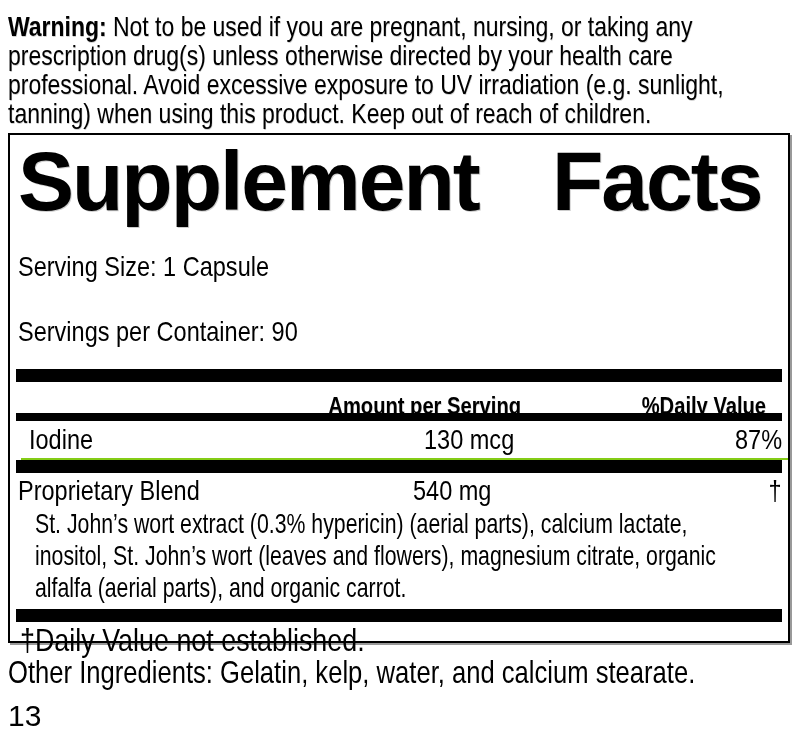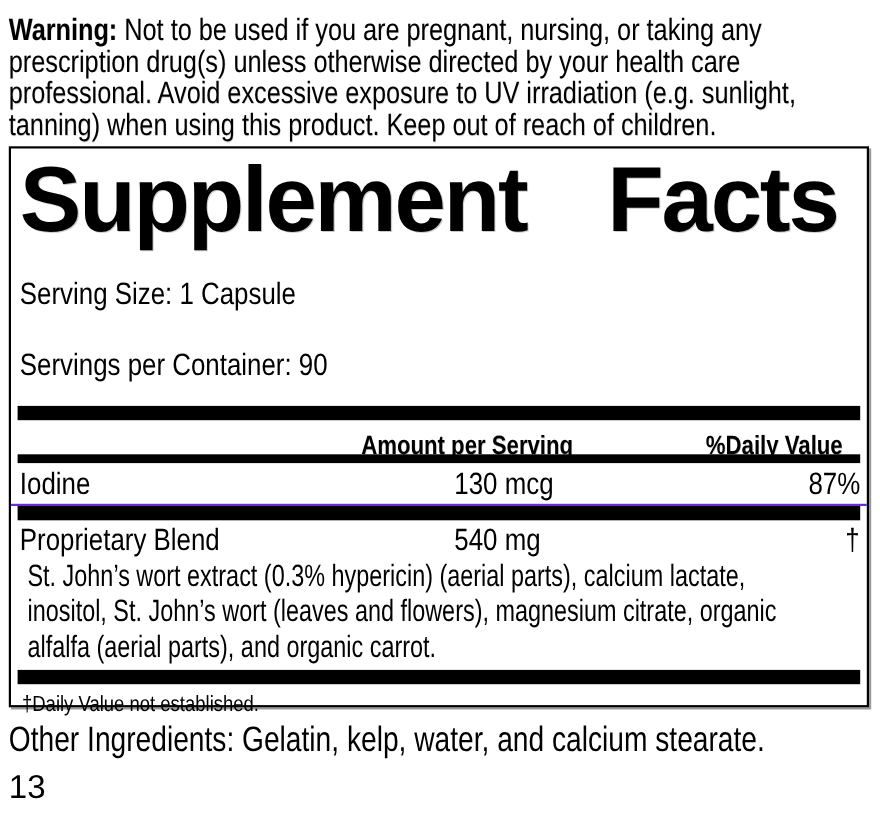--- a/index.html
+++ b/index.html
@@ -68,40 +68,40 @@
   .sf-colhead .amount-head { position:absolute; left:300px; top:0; }
   .sf-colhead .dv-head     { position:absolute; right:22px; top:0; }
 
   .sf-row {
     position:relative;
     font-size:28px;
     padding-left:8px;
   }
   .sf-row .amt { position:absolute; left:403px; top:0; }
   .sf-row .dvv { position:absolute; right:6px; top:0; }
-  .row-iodine  { height:39px; line-height:37px; border-bottom:2px solid #6d28d9; }
+  .row-iodine  { height:39px; line-height:37px; border-bottom:2px solid #84cc16;margin-left:11px; }
   .row-sodium  { height:37px; line-height:37px; }
   .row-blend   { height:35px; line-height:35px; }
 
   .sf-blend-desc {
-    padding-left:15px;
+    padding-left:25px;
     font-size:28px;
     line-height:32px;
     height:96px;
   }
   .sf-blend-desc .inner {
     display:block;
     transform:scaleX(0.76);
     transform-origin:0 0;
     width:1000px;
     white-space:pre-line;
   }
   .sf-footnote {
     padding-left:10px;
-    font-size:20px;
+    font-size:32px;
     line-height:36px;
   }
 
   .other-ing {
     margin:13px 0 0 8px;
     font-size:32px;
     line-height:32px;
   }
   .other-ing .inner {
     display:block;

